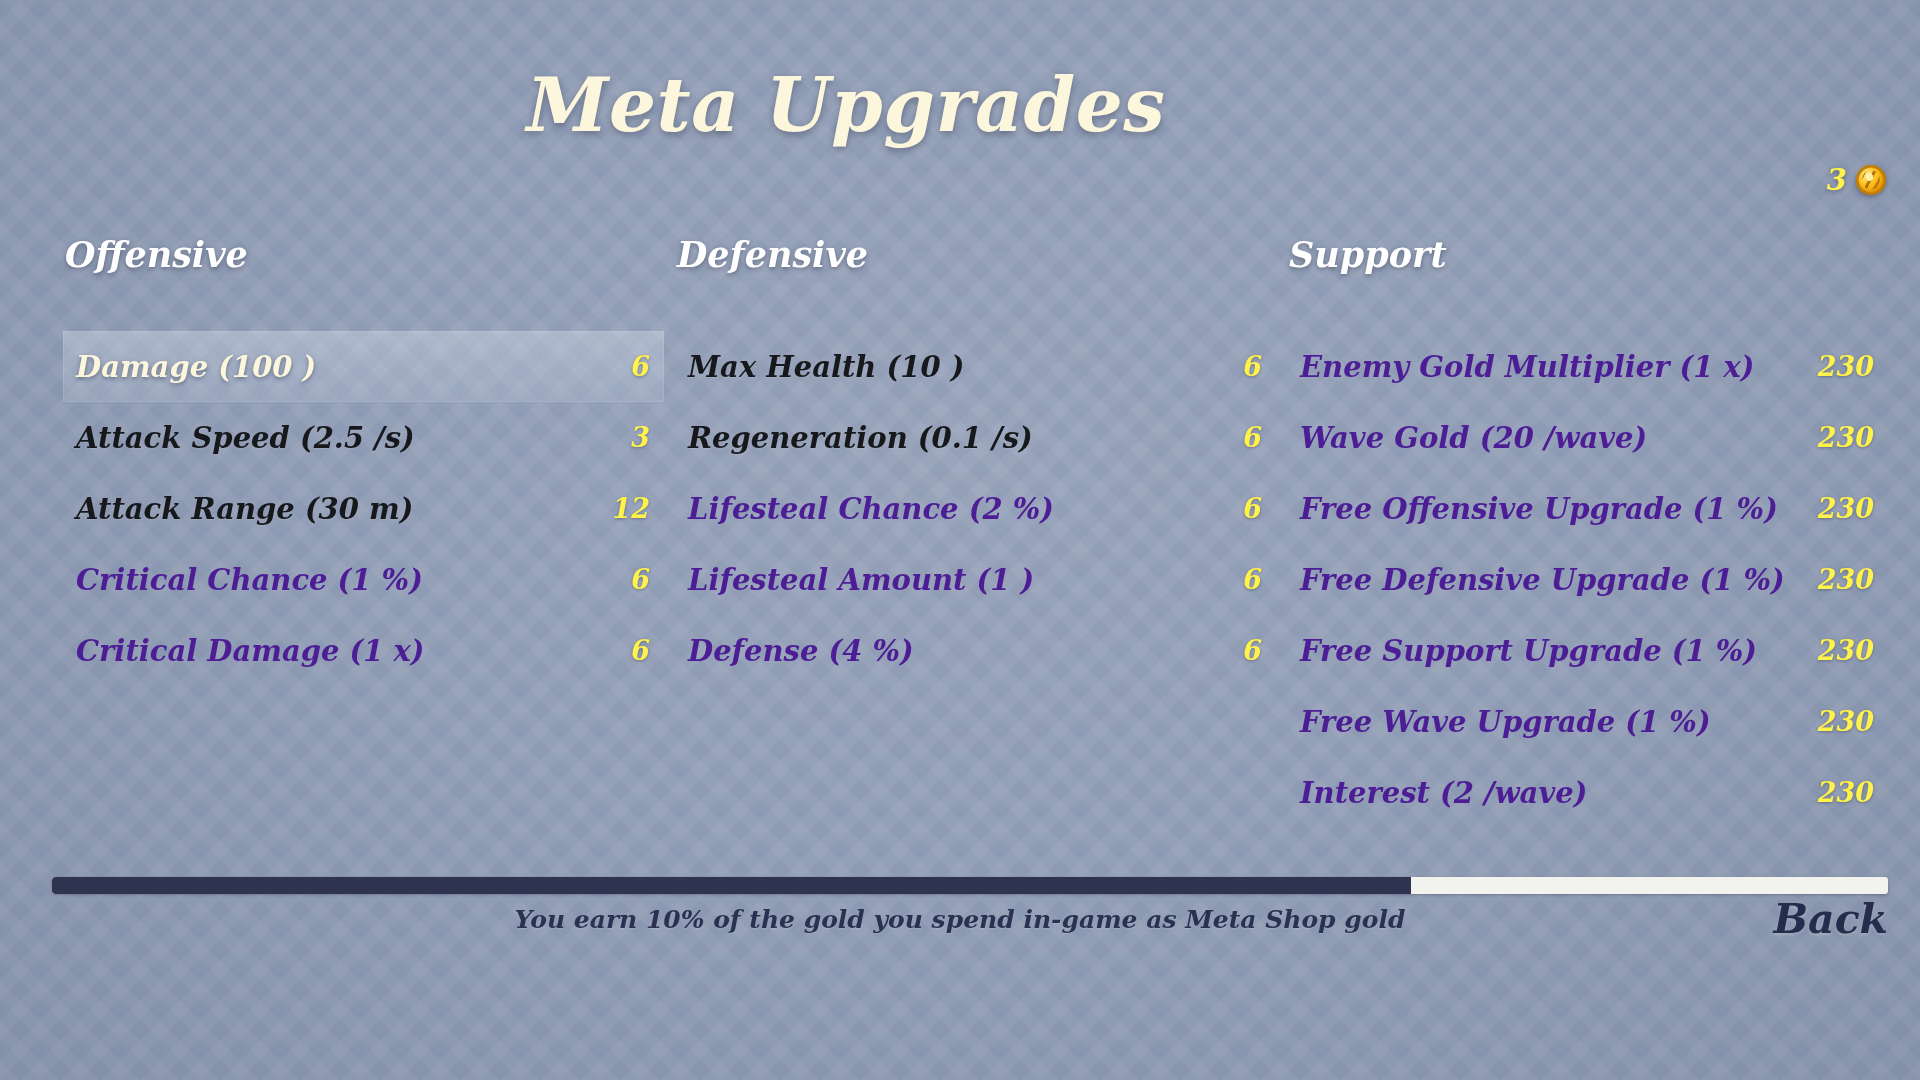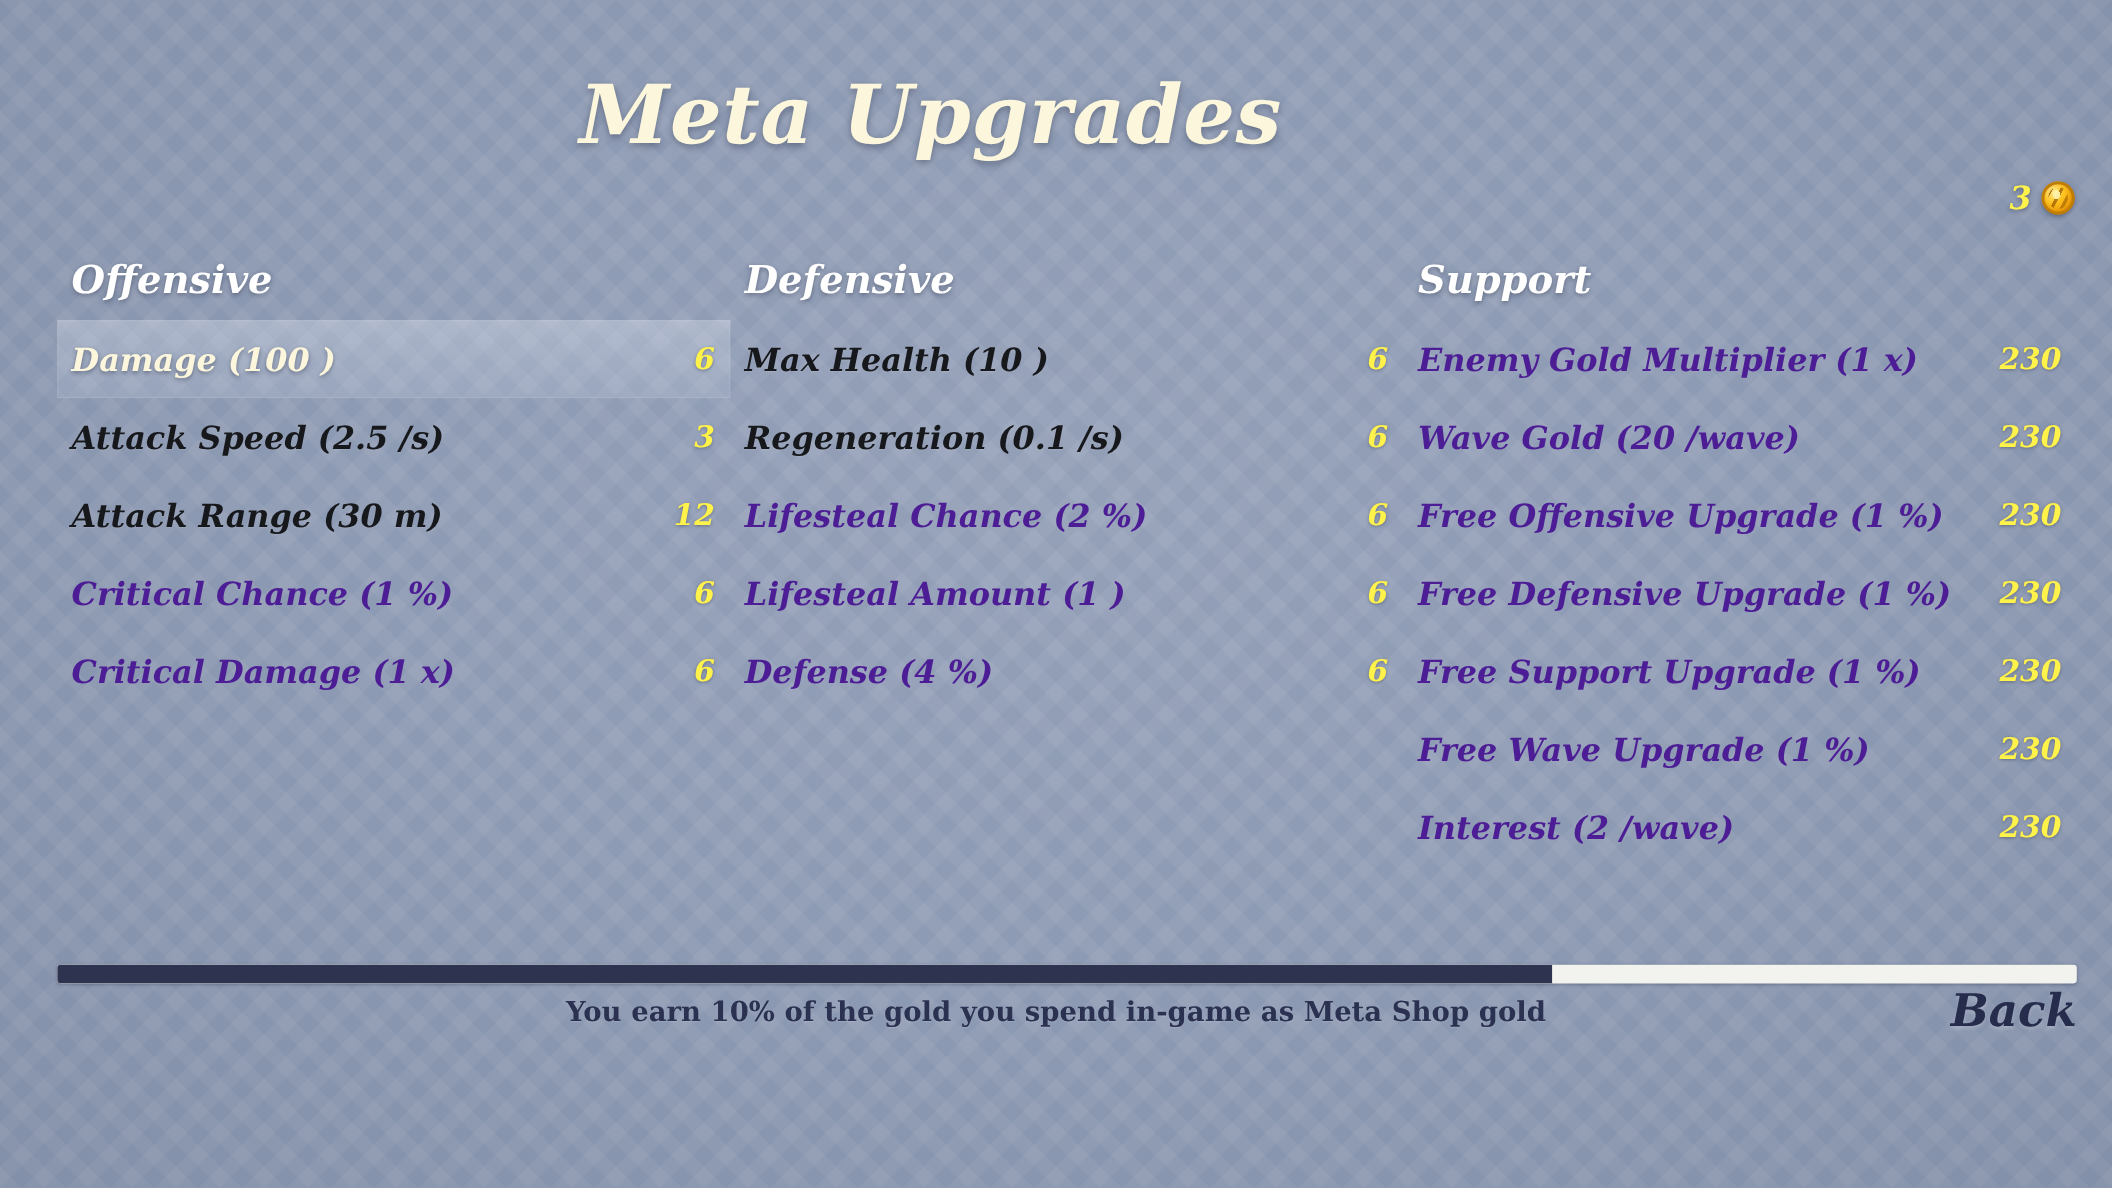--- a/index.html
+++ b/index.html
@@ -92,31 +92,32 @@
     position:absolute; top:234px; left:52px;
     width:1836px;
     display:flex;
   }
   .column{ width:612px; position:relative; }
 
   .col-header{
     font-size:35px; font-style:italic; font-weight:bold;
     color:#ffffff;
     margin-left:13px;
-    margin-bottom:16px;
+    margin-bottom:56px;
     text-shadow:0 2px 5px rgba(30,38,60,.42);
   }
 
   .rows{ position:relative; }
 
   .row{
     height:71px;
     display:flex; align-items:center;
     padding:0 14px 0 13px;
     position:relative;
+    margin-left:11px;
   }
   .row.selected{
     background:linear-gradient(180deg,
         rgba(236,240,248,.30) 0%,
         rgba(214,222,236,.26) 48%,
         rgba(192,202,220,.22) 100%);
     box-shadow:inset 0 0 0 1px rgba(255,255,255,.10);
   }
 
   .row-label{
@@ -153,21 +154,21 @@
   #progress-fill{
     height:100%;
     background:#2e3450;
     border-radius:3px 0 0 3px;
   }
 
   
   #footer-hint{
     position:absolute; left:0; top:905px; width:1920px;
     text-align:center;
-    font-size:25px; font-weight:bold;
+    font-size:25px; font-style:italic; font-weight:bold;
     color:#2b3150;
     text-shadow:0 1px 1px rgba(255,255,255,.15);
   }
   #back-button{
     position:absolute; right:32px; top:895px;
     font-size:41px; font-style:italic; font-weight:bold;
     color:#252c4c;
     text-shadow:0 2px 3px rgba(255,255,255,.18);
     cursor:pointer;
     user-select:none;

